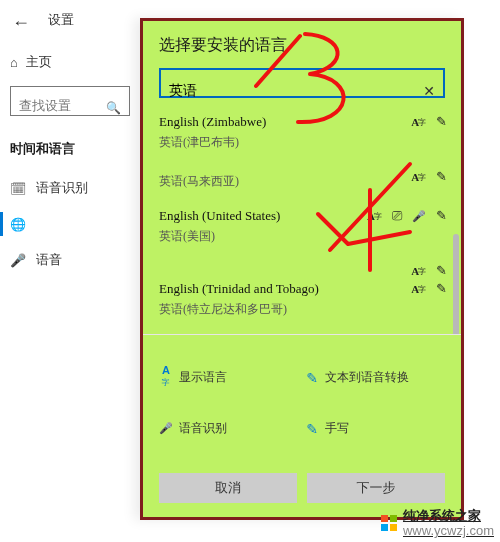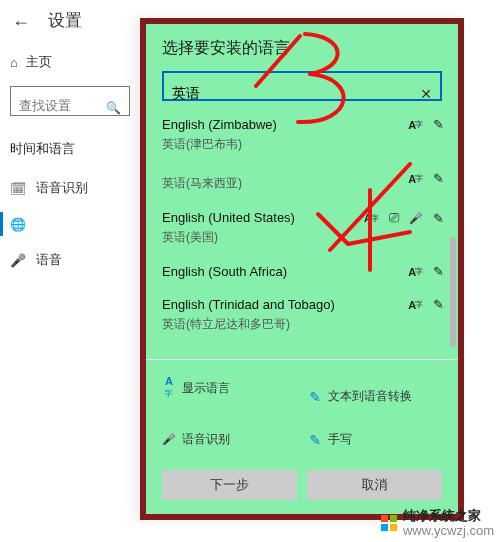--- a/index.html
+++ b/index.html
@@ -3,63 +3,63 @@
 <meta charset="utf-8">
 <style>
   * { box-sizing: border-box; margin: 0; padding: 0; }
   html, body { width: 500px; height: 542px; overflow: hidden; font-family: "Microsoft YaHei", "Segoe UI", sans-serif; font-size: 13px; color: #1a1a1a; background:#fff; }
   .app { position: relative; width:500px; height:542px; background:#fff; }
 
   
   .bg { position:absolute; inset:0; filter:none; }
   .bg-header { height:40px; display:flex; align-items:center; gap:18px; padding:0 12px; color:#333; }
   .bg-back { font-size:18px; color:#333; }
-  .bg-title { font-size:17px; }
+  .bg-title { font-size:13px; }
   .sidebar { position:absolute; left:0; top:40px; bottom:0; width:140px; padding:8px 10px 0 10px; }
   .home-row { display:flex; align-items:center; gap:8px; height:28px; color:#333; }
   .search-box { margin-top:10px; height:30px; border:1px solid #777; display:flex; align-items:flex-end; padding:0 8px; justify-content:space-between; color:#777; background:#fff;}
-  .section-title { margin-top:24px; font-weight:400; font-size:13px; }
+  .section-title { margin-top:24px; font-weight:700; font-size:13px; }
   .nav { margin-top:12px; }
   .nav-item { display:flex; align-items:center; gap:10px; height:36px; color:#333; cursor:pointer; position:relative; }
   .nav-item .icon { width:16px; text-align:center; color:#555;}
   .nav-item.selected { color:#0078d4; }
   .nav-item.selected::before { content:""; position:absolute; left:-10px; top:6px; bottom:6px; width:3px; background:#0078d4; }
   .right-hint { position:absolute; right:0; top:110px; width:40px; font-size:12px; color:#666; }
   .right-hint div { margin-bottom:70px;}
 
   
-  .modal { position:absolute; left:140px; top:18px; width:324px; bottom:22px; background:#86efac; border:6px solid #7f1d1d; box-shadow: -6px 0 12px rgba(0,0,0,.08); display:flex; flex-direction:column; }
+  .modal { position:absolute; left:140px; top:18px; width:324px; bottom:22px; background:#bef264; border:3px solid #7f1d1d; box-shadow: -6px 0 12px rgba(0,0,0,.08); display:flex; flex-direction:column; }
   .modal-pad { padding:14px 16px 0 16px; }
   .modal-title { font-size:16px; margin-bottom:12px; }
   .modal-search { height:30px; border:2px solid #0067c0; display:flex; align-items:center; padding:16px 6px 0 8px; justify-content:space-between; }
   .modal-search input { border:none; outline:none; font-size:14px; font-family:inherit; flex:1; background:transparent; }
   .modal-search .xbtn { font-size:14px; color:#333; cursor:pointer; padding:0 2px;}
   .list { flex:1; overflow:hidden; position:relative; margin-top:8px; }
-  .lang { padding:8px 16px 10px 16px; position:relative; cursor:pointer; }
+  .lang { padding:8px 16px 10px 16px; position:relative; cursor:pointer;font-family:Liberation Serif, serif; }
   .lang-en { font-size:13px; color:#111; }
   .lang-zh { font-size:12px; color:#555; margin-top:4px; }
   .lang-icons { position:absolute; right:14px; top:8px; display:flex; gap:10px; color:#222; }
   .lang-icons span { font-size:13px; display:inline-flex; align-items:center; }
-  .cap-row { display:flex; padding:12px 16px; gap:26px; flex-wrap:wrap; border-top:1px solid #e6e6e6;align-items:flex-end; }
+  .cap-row { display:flex; padding:26px 16px; gap:26px; flex-wrap:wrap; border-top:1px solid #e6e6e6; }
   .cap { display:flex; align-items:center; gap:6px; font-size:12px; color:#333; min-width:120px;}
   .cap .ci { color:#0078d4; font-size:14px; width:14px; text-align:center;}
   .buttons { display:flex; gap:10px; padding:10px 16px 14px 16px; }
   .btn { flex:1; height:30px; background:#ccc; border:none; font-size:13px; color:#333; cursor:pointer; }
   .scrollbar { position:absolute; right:2px; top:128px; width:6px; height:110px; background:#b9b9b9; border-radius:3px; }
 
   .az-icon::before { content:"A"; font-size:11px; font-weight:600; }
   .az-icon::after { content:"字"; font-size:8px; vertical-align:super; margin-left:-1px;}
 
   
   .anno { position:absolute; pointer-events:none; }
   .anno svg { overflow:visible; }
   .anno path, .anno line { stroke:#e11; stroke-width:4; fill:none; stroke-linecap:round; stroke-linejoin:round;}
 
   
-  .wm { position:absolute; right:6px; bottom:4px; display:flex; align-items:center; gap:6px; font-size:13px; font-weight:600; color:#222;}
+  .wm { position:absolute; right:6px; bottom:4px; display:flex; align-items:center; gap:6px; font-size:13px; font-weight:600; color:#222;text-decoration:underline;}
   .wm .logo { width:16px; height:16px; display:inline-block; position:relative;}
   .wm .logo span{position:absolute;width:7px;height:7px;}
   .wm .l1{left:0;top:0;background:#f25022;}
   .wm .l2{right:0;top:0;background:#7fba00;}
   .wm .l3{left:0;bottom:0;background:#00a4ef;}
   .wm .l4{right:0;bottom:0;background:#ffb900;}
   .wm .sub { font-size:13px; color:#888; font-weight:400; display:block; margin-top:-2px;}
 </style>
 </head>
 <body>
@@ -124,21 +124,20 @@
           <div class="lang-en">English (United States)</div>
           <div class="lang-zh">英语(美国)</div>
           <div class="lang-icons">
             <span class="az-icon"></span>
             <span>⎚</span>
             <span style="font-size:11px">🎤</span>
             <span>✎</span>
           </div>
         </div>
         <div class="lang">
-          <div class="lang-en">English (South Africa)</div>
           <div class="lang-icons">
             <span class="az-icon"></span>
             <span>✎</span>
           </div>
         </div>
         <div class="lang">
           <div class="lang-en">English (Trinidad and Tobago)</div>
           <div class="lang-zh">英语(特立尼达和多巴哥)</div>
           <div class="lang-icons">
             <span class="az-icon"></span>
@@ -159,22 +158,22 @@
         <div class="cap">
           <span class="ci" style="font-size:11px">🎤</span>
           <span>语音识别</span>
         </div>
         <div class="cap">
           <span class="ci">✎</span>
           <span>手写</span>
         </div>
       </div>
   <div class="buttons">
+    <button class="btn">取消</button>
     <button class="btn">下一步</button>
-    <button class="btn">取消</button>
   </div>
 </div>
 
 <div class="anno" style="left:250px;top:26px;">
   <svg width="100" height="110">
     <line x1="50" y1="10" x2="6" y2="60"></line>
     <path d="M55 8 C 95 10, 100 40, 60 48 C 108 52, 105 98, 48 96"></path>
   </svg>
 </div>
 <div class="anno" style="left:300px;top:160px;">

